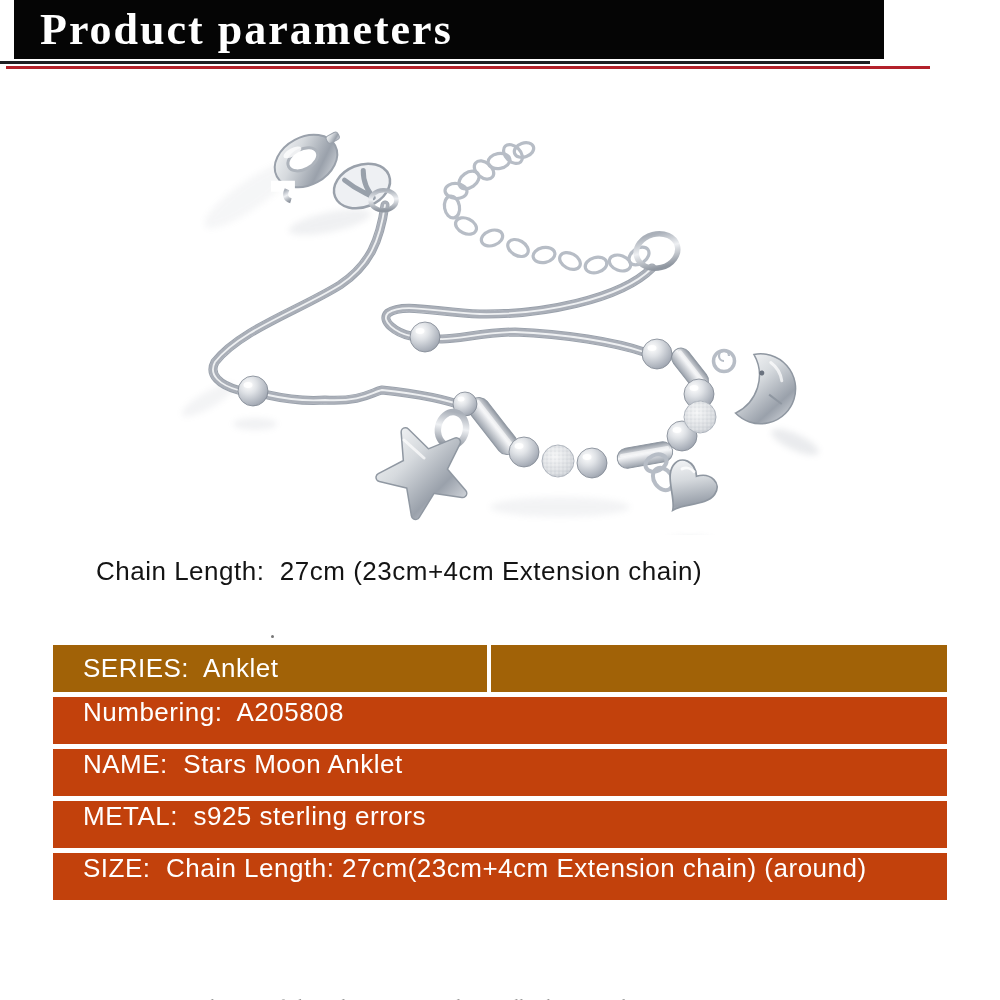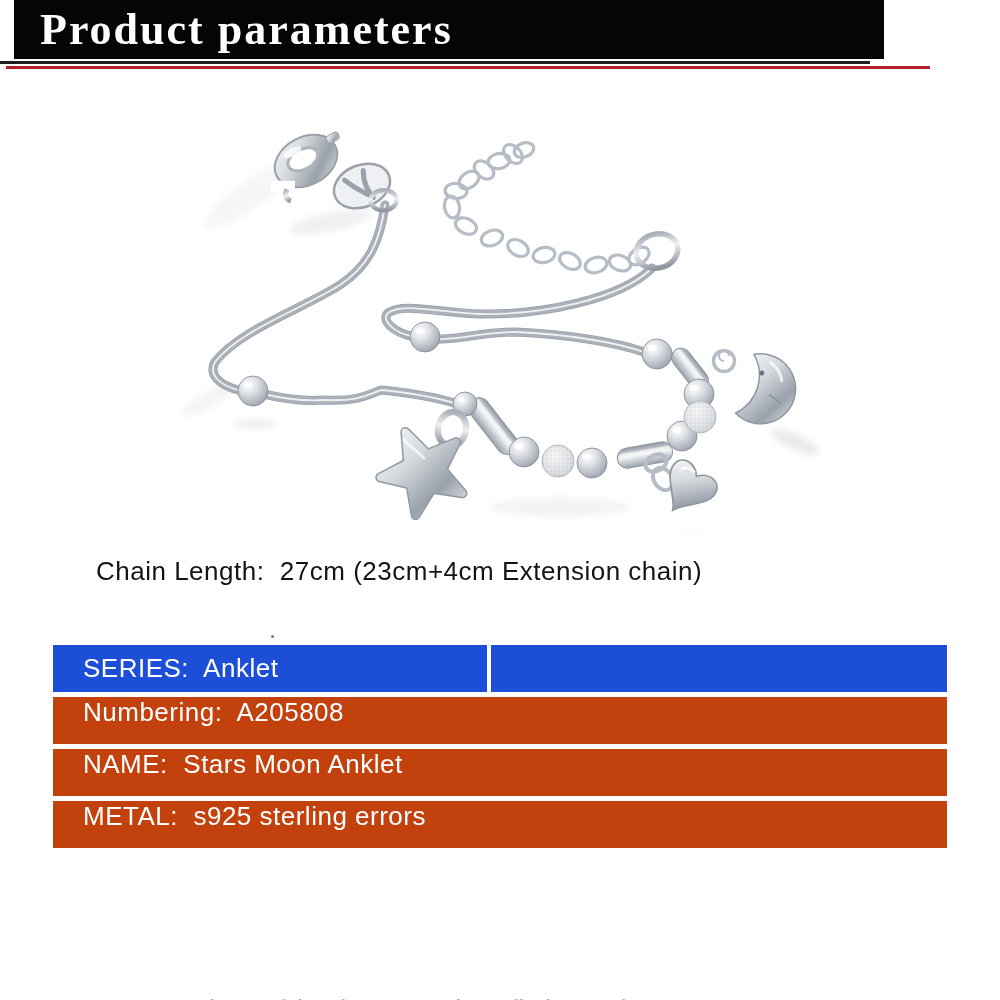--- a/index.html
+++ b/index.html
@@ -23,21 +23,21 @@
   
   .caption{
     position:absolute;left:96px;top:512px;font-size:26px;color:#141414;
     letter-spacing:.5px;white-space:pre;margin-top:44px;
   }
   .stray-dot{position:absolute;left:271px;top:635px;width:3px;height:3px;background:#777;border-radius:50%;}
   
   .spec-table{position:absolute;left:53px;top:645px;width:894px;display:flex;flex-direction:column;gap:5px;}
   .spec-row{height:47px;background:#c2410c;display:flex;}
   .spec-row-split{background:transparent;gap:4px;}
-  .spec-cell{background:#1d4ed8;display:flex;align-items:center;}
+  .spec-cell{background:#a16207;display:flex;align-items:center;}
   .spec-cell-left{width:434px;}
   .spec-cell-right{flex:1;}
   .spec-text{
     color:#ffffff;font-size:26px;letter-spacing:.5px;padding-left:30px;white-space:pre;
   }
   
   .footer{
     position:absolute;left:0;top:956px;width:932px;text-align:center;
     font-family:"Liberation Serif", serif;color:#9b9b9b;font-size:16px;
     line-height:20px;letter-spacing:.5px;word-spacing:4px;white-space:pre;
@@ -245,18 +245,21 @@
   </div>
   <div class="spec-row">
     <span class="spec-text">Numbering:  A205808</span>
   </div>
   <div class="spec-row">
     <span class="spec-text">NAME:  Stars Moon Anklet</span>
   </div>
   <div class="spec-row">
     <span class="spec-text">METAL:  s925 sterling errors</span>
   </div>
+  <div class="spec-row">
+    <span class="spec-text">SIZE:  Chain Length: 27cm(23cm+4cm Extension chain) (around)</span>
+  </div>
 </div>
 
 <div class="footer">
   <div>The size of theproduct is measured manually,There may be some errors</div>
   
 </div>
 
 </body></html>

